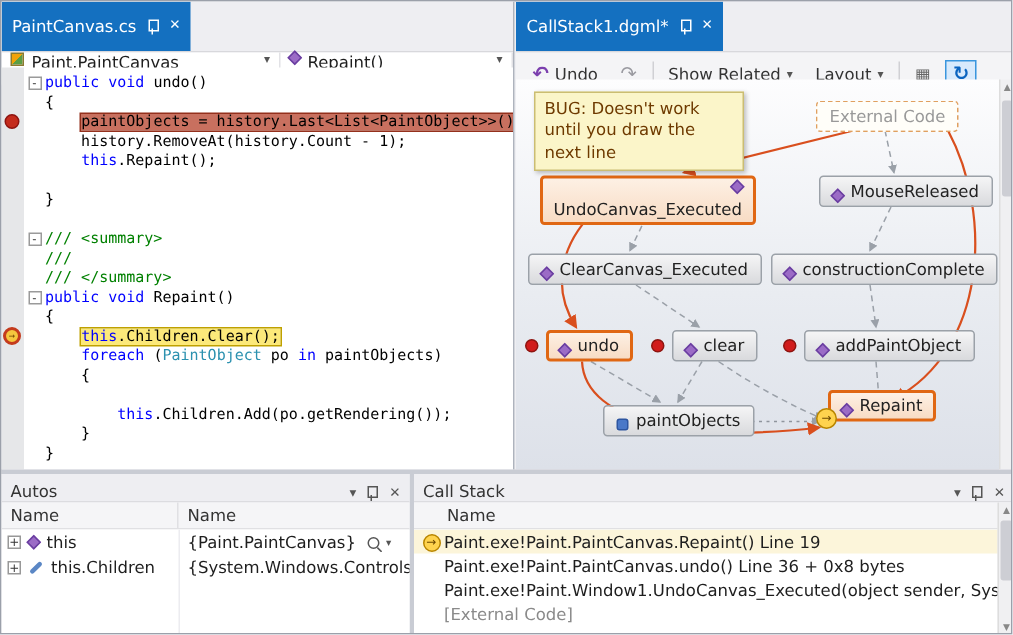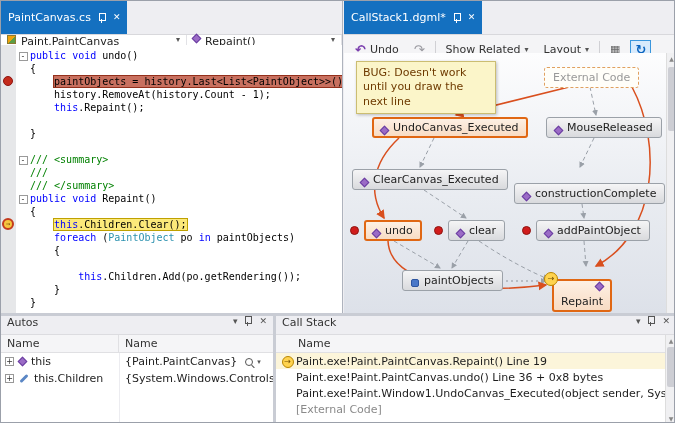--- a/index.html
+++ b/index.html
@@ -67,21 +67,21 @@
   .gnote{position:absolute;left:12px;top:8px;width:140px;padding:4px 6px;background:#fbf5c9;border:1px solid #cbbd72;color:#6e3a00;font-size:11px;line-height:1.3;box-shadow:1px 1px 3px rgba(0,0,0,.25);z-index:4}
   .gscroll{position:absolute;top:52px;right:0;width:10px;bottom:0;background:#f0f0f2;border-left:1px solid #ddd;z-index:5}
   .sarrow{display:block;font-size:6px;color:#888;text-align:center;padding:2px 0}
   .sthumb{position:absolute;top:14px;left:1px;width:7px;height:64px;background:#cdced4;border-radius:2px}
 
   
   #bottom{position:absolute;left:0;top:312px;width:675px;height:111px;background:#c9ccd4}
   .panel{position:absolute;top:3px;bottom:0;background:#fff;display:flex;flex-direction:column}
   #autos{left:0;width:272px}
   #cstack{left:275px;width:400px}
-  .ptitle{height:19px;background:#eeeef2;display:flex;align-items:flex-start;padding:0 6px;color:#333;border-bottom:1px solid #dcdce0}
+  .ptitle{height:19px;background:#eeeef2;display:flex;align-items:flex-end;padding:0 6px;color:#333;border-bottom:1px solid #dcdce0}
   .ptitle .sp{flex:1}
   .ticon{color:#555;font-size:9px;margin-left:7px}
   .phead{height:18px;background:#f5f5f7;border-bottom:1px solid #e0e0e3;display:flex;color:#333}
   .phead .hc{padding:2px 6px}
   .phead .hc.namehc{width:118px;border-right:1px solid #e0e0e3}
   .phead .hc.cshc{padding-left:22px}
   .pbody{flex:1;position:relative;background:#fff;overflow:hidden}
   #autos .pbody::before{content:"";position:absolute;left:118px;top:0;bottom:0;width:1px;background:#ececf0}
   .prow{height:17px;display:flex;align-items:center}
   .namecell{width:118px;flex:none;display:flex;align-items:center;overflow:hidden}
@@ -206,33 +206,33 @@
           <path d="M152,228 L202,228" class="edge-dotted" marker-end="url(#ag)"></path>
           <path d="M225,34 L112,62" class="edge-hot" marker-end="url(#ah)"></path>
           <path d="M55,85 C28,110 24,140 40,165" class="edge-hot" marker-end="url(#ah)"></path>
           <path d="M44,188 C46,230 120,242 202,232" class="edge-hot" marker-end="url(#ah)"></path>
           <path d="M288,34 C318,90 314,180 252,213" class="edge-hot" marker-end="url(#ah)"></path>
         </svg>
       <div class="gnote">BUG: Doesn't work until you draw the next line</div>
     <div class="gnode external" style="left: 200px; top: 14px;">
           <span class="nlabel">External Code</span>
         </div>
-        <div class="gnode hot" style="left: 28px; top: 64px;">
+        <div class="gnode hot" style="left: 16px; top: 64px; flex-direction: column;">
           <span class="nicon method"></span>
           <span class="nlabel">UndoCanvas_Executed</span>
         </div>
         <div class="gnode gray" style="left: 202px; top: 64px;">
           <span class="nicon method"></span>
           <span class="nlabel">MouseReleased</span>
         </div>
         <div class="gnode gray" style="left: 8px; top: 116px;">
           <span class="nicon method"></span>
           <span class="nlabel">ClearCanvas_Executed</span>
         </div>
-        <div class="gnode gray" style="left: 170px; top: 116px; margin-top: 14px;">
+        <div class="gnode gray" style="left: 170px; top: 116px;">
           <span class="nicon method"></span>
           <span class="nlabel">constructionComplete</span>
         </div>
         <div class="gnode hot" style="left: 20px; top: 167px;">
           <span class="nicon method"></span>
           <span class="nlabel">undo</span>
         </div>
         <span class="gbp" style="left: 6px; top: 173px;"></span>
         <div class="gnode gray" style="left: 104px; top: 167px;">
           <span class="nicon method"></span>
@@ -241,21 +241,21 @@
         <span class="gbp" style="left: 90px; top: 173px;"></span>
         <div class="gnode gray" style="left: 192px; top: 167px;">
           <span class="nicon method"></span>
           <span class="nlabel">addPaintObject</span>
         </div>
         <span class="gbp" style="left: 178px; top: 173px;"></span>
         <div class="gnode gray" style="left: 58px; top: 217px;">
           <span class="nicon field"></span>
           <span class="nlabel">paintObjects</span>
         </div>
-        <div class="gnode hot" style="left: 208px; top: 226px; flex-direction: column;">
+        <div class="gnode hot" style="left: 208px; top: 207px;">
           <span class="nicon method"></span>
           <span class="nlabel">Repaint</span>
         </div>
         <span class="gbadge" style="left: 200px; top: 219px;">→</span>
       </div>
     <div class="gscroll">
       <span class="sarrow">▲</span>
       <div class="sthumb"></div>
     </div>
   </div>

